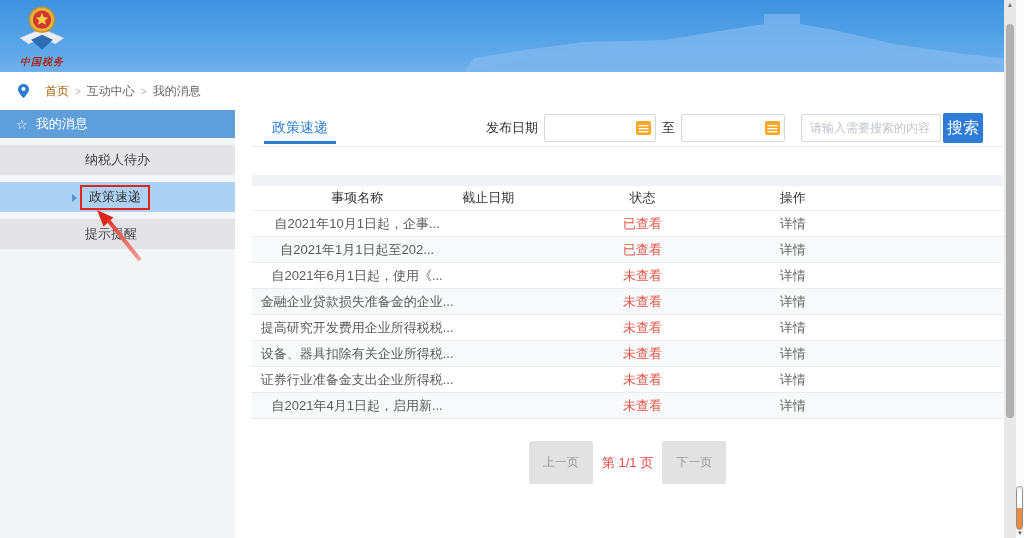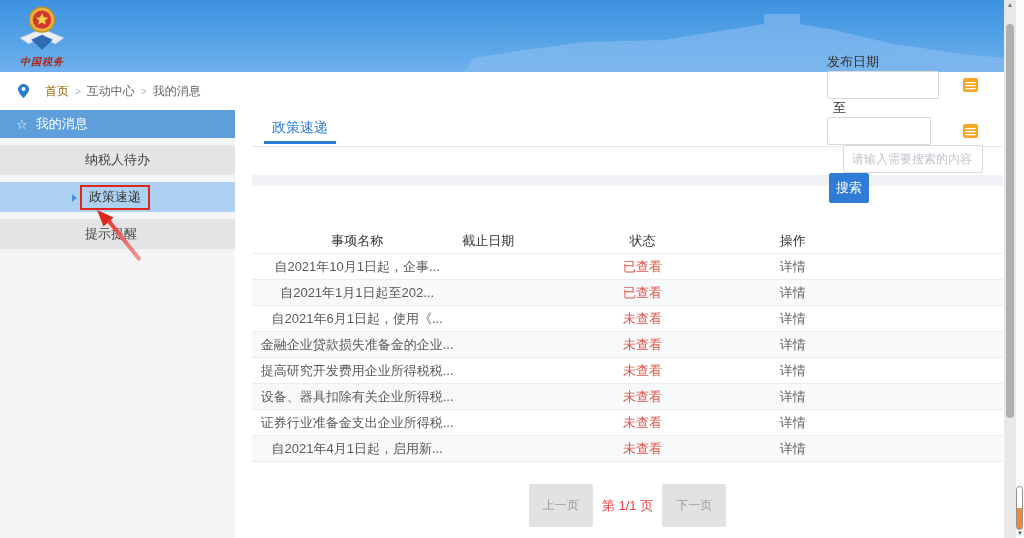--- a/index.html
+++ b/index.html
@@ -36,41 +36,41 @@
     border-left:5px solid #4d94d8; border-top:4px solid transparent; border-bottom:4px solid transparent; }
   .red-box { margin-left:80px; border:2px solid #e0251a; padding:1px 7px 2px 7px; }
 
   
   .main { position:absolute; left:252px; top:110px; width:751px; height:428px; background:#fff; }
   .tabbar { position:relative; height:37px; border-bottom:1px solid #e7e9ee;
     display:flex; align-items:center; }
   .tab { margin-left:16px; font-size:14px; color:#2b7cd3; padding:0 4px; cursor:pointer;
     position:relative; height:100%; display:flex; align-items:center; }
   .tab::after { content:""; position:absolute; left:-4px; right:-4px; bottom:2px; height:3px; background:#2b7cd3; }
-  .filters { margin-left:auto; display:flex; padding-right:20px;flex-direction:column; }
+  .filters { margin-left:auto; display:flex; align-items:center; padding-right:20px; }
   .filter-label { font-size:13px; color:#333; margin-right:6px; }
   .date-wrap { position:relative; }
   .date-input { width:112px; height:28px; border:1px solid #d9d9d9; border-radius:2px;
     padding:0 24px 0 8px; font-size:12px; color:#333; outline:none; }
   .date-input.second { width:104px; }
   .cal-icon { position:absolute; right:5px; top:7px; cursor:pointer; }
   .to-label { font-size:13px; color:#333; margin:0 6px; }
   .search-input { width:140px; height:28px; border:1px solid #d9d9d9; border-radius:2px;
     margin-left:16px; padding:0 8px; font-size:12px; color:#333; outline:none; }
   .search-input::placeholder { color:#c0c4cc; }
   .search-btn { width:40px; height:30px; margin-left:2px; background:#2e7cd6; color:#fff;
-    border:none; border-radius:2px; font-size:13px; cursor:pointer;
+    border:none; border-radius:2px; font-size:16px; cursor:pointer;
     font-family:"Liberation Sans","DejaVu Sans",sans-serif; }
 
   
   .table-gap { height:28px; }
   .table-topband { height:11px; background:#f1f2f5; }
   .trow { display:flex; align-items:center; height:26px; border-bottom:1px solid #ececee;
     font-size:13px; color:#5a5a5a; }
-  .trow.head { color:#333; background:#fff; height:25px;margin-top:43px; }
+  .trow.head { color:#333; background:#fff; height:25px; }
   .trow:nth-child(odd):not(.head) { background:#f8f9fa; }
   .c-name   { width:28%; text-align:center; white-space:nowrap; overflow:hidden; }
   .c-dead   { width:10%; }
   .c-status { width:28%; text-align:center; }
   .c-action { width:12%; text-align:center; }
   .c-fill   { width:22%; }
   .status-red { color:#e1584b; }
   .detail-link { color:#666; cursor:pointer; }
 
   

